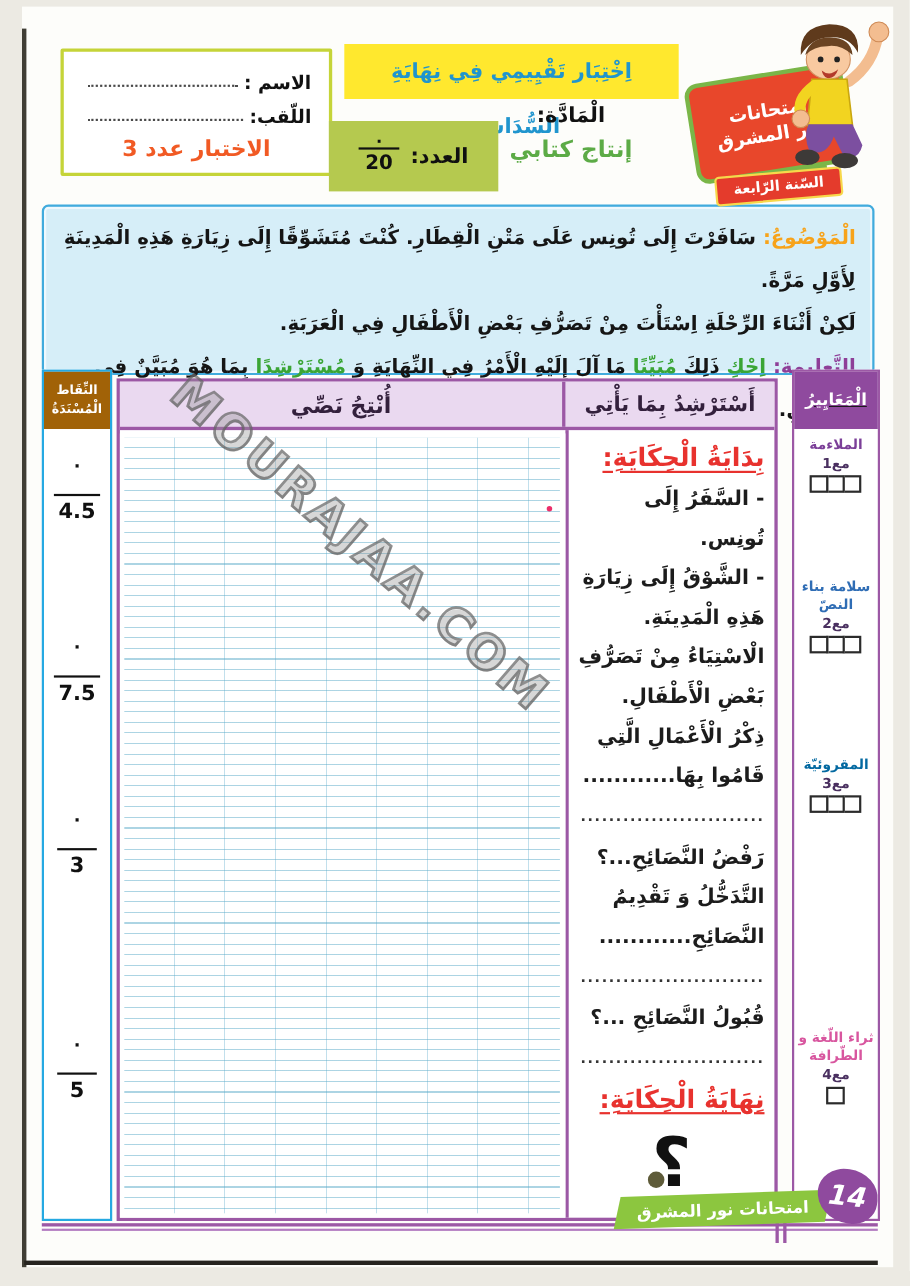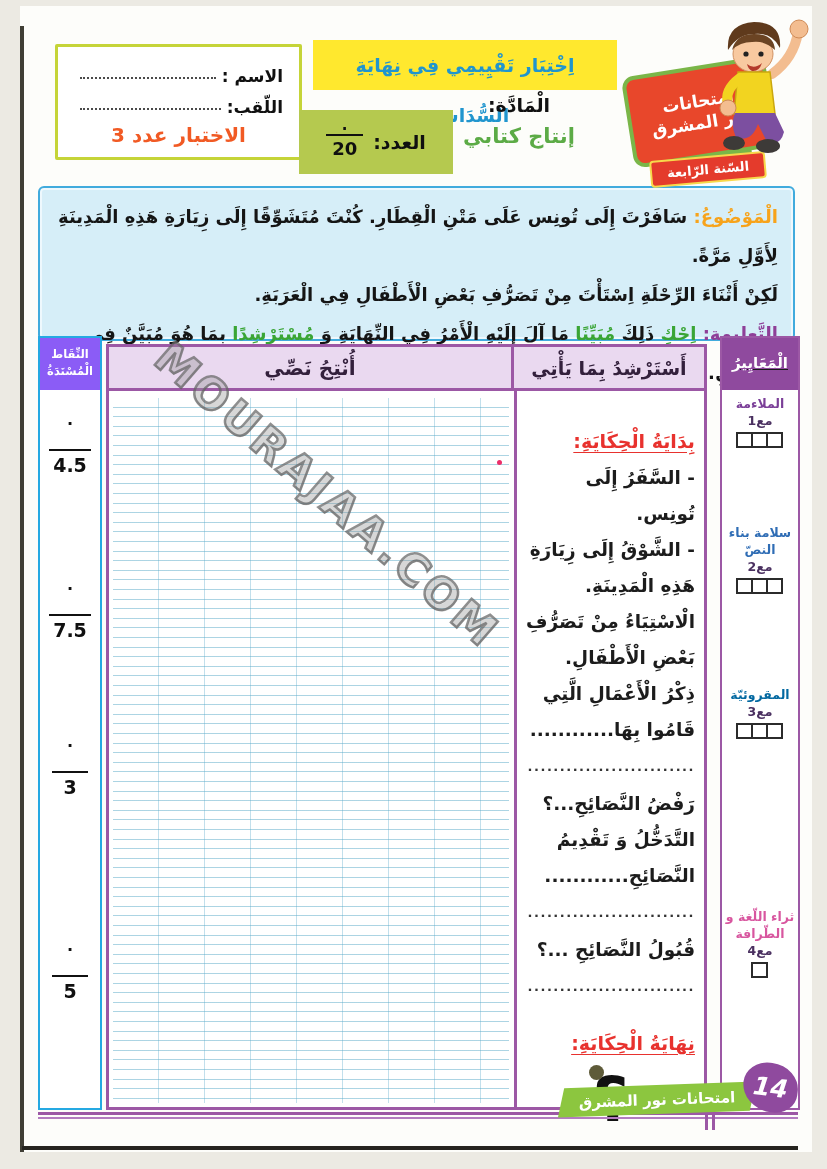--- a/index.html
+++ b/index.html
@@ -73,21 +73,21 @@
     padding:9px 15px 0; direction:rtl;
     font-size:18px; font-weight:bold; color:#151515; line-height:39px;
   }
   .topic-label { color:#f7a31b; }
   .instr-label { color:#8e3f98; }
   .instr-green { color:#3aa535; }
 
   
   .points-col { left:38px; top:336px; width:64px; height:774px; background:#fff; border:2.5px solid #25a9e2; }
   .points-header {
-    height:52px; background:#8b5cf6; color:#fff; text-align:center;
+    height:52px; background:#a16207; color:#fff; text-align:center;
     font-size:11.5px; font-weight:bold; line-height:17px; padding-top:8px; direction:rtl;
   }
   .pt-frac { position:absolute; width:100%; text-align:center; }
   .pt-frac .frac-dot { font-size:16px; line-height:12px; color:#111; }
   .pt-frac .frac-num { font-size:19px; border-top:2.5px solid #111; min-width:36px; padding:3px 4px 0; }
   .pt-1 { top:80px; } .pt-2 { top:245px; } .pt-3 { top:402px; } .pt-4 { top:606px; }
 
   
   .main-table { left:106px; top:344px; width:601px; height:766px; border:3px solid #9c58a5; background:#fff; }
   .mt-header {
@@ -106,35 +106,35 @@
       repeating-linear-gradient(to bottom, transparent 0px, transparent 8.6px, rgba(90,170,200,0.50) 8.6px, rgba(90,170,200,0.50) 9.6px),
       repeating-linear-gradient(to right, transparent 0px, transparent 45px, rgba(110,180,210,0.42) 45px, rgba(110,180,210,0.42) 46px);
   }
   .red-dot { position:absolute; left:388px; top:66px; width:5px; height:5px; border-radius:50%; background:#ec2e6a; }
 
   .guide-cell {
     position:absolute; left:408px; top:47px; right:0; bottom:0;
     padding:5px 9px; direction:rtl;
     font-size:18.5px; font-weight:bold; color:#1c1c1c; line-height:36px;
   }
-  .g-heading { color:#e8322e; text-decoration:underline; text-underline-offset:4px; font-size:19px; line-height:37px;margin-top:24px; }
+  .g-heading { color:#e8322e; text-decoration:underline; text-underline-offset:4px; font-size:23px; line-height:37px; }
   .g-text { }
   .g-dots { font-size:13px; letter-spacing:1.5px; color:#333; line-height:28px; margin:5px 0; white-space:nowrap; overflow:hidden; }
   .g-qmark { text-align:center; font-size:62px; line-height:76px; color:#111; }
 
   
   .criteria-col { left:720px; top:336px; width:80px; height:774px; background:#fff; border:2.5px solid #9c58a5;text-decoration:underline; }
   .criteria-header { height:52px; background:#8f4a9e; color:#fff; text-align:center; font-size:15px; font-weight:bold; line-height:50px; direction:rtl; }
   .crit-item { position:absolute; width:100%; text-align:center; direction:rtl; }
   .crit-label { font-size:12.5px; font-weight:bold; line-height:17px; padding:0 3px; display:block; }
   .crit-code { font-size:12.5px; font-weight:bold; color:#4a3060; display:block; margin-top:1px; }
   .c1 { top:57px; } .c1 .crit-label { color:#7b3f98; }
   .c2 { top:186px; } .c2 .crit-label { color:#2f6db5; }
   .c3 { top:348px; } .c3 .crit-label { color:#0369a1; }
-  .c4 { top:570px; } .c4 .crit-label { color:#d8569f; }
+  .c4 { top:596px; } .c4 .crit-label { color:#d8569f; }
   .boxes { display:flex; justify-content:center; margin-top:4px; }
   .box { width:17px; height:16px; border:2px solid #2b2b2b; background:#fff; margin-left:-2px; }
 
   
   .watermark {
     left:178px; top:332px; z-index:6;
     transform:rotate(41deg); transform-origin:left top;
     font-size:43px; font-weight:bold; letter-spacing:4px;
     color:rgba(255,255,255,0.15);
     -webkit-text-stroke:2.5px rgba(100,100,100,0.72);

